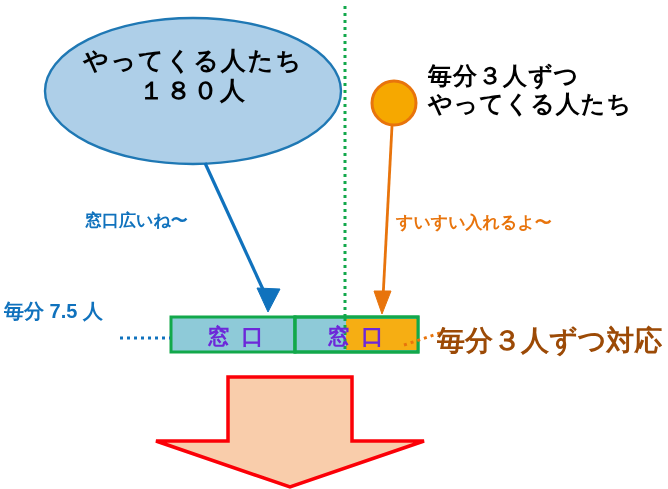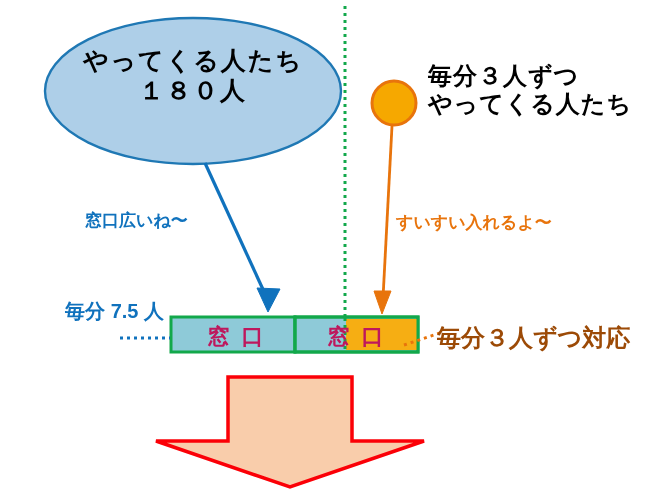--- a/index.html
+++ b/index.html
@@ -69,42 +69,42 @@
     font-size: 17px;
     font-weight: bold;
     color: #e8740c;
     letter-spacing: 0px;
   }
   
   #left-rate {
     left: 4px;
     top: 300px;
     width: 160px;
-    text-align: right;
+    text-align: left;
     font-size: 20px;
     font-weight: bold;
     color: #1072bd;
     letter-spacing: 0px;
   }
   
   #right-rate {
     left: 437px;
     top: 324px;
-    font-size: 24px;
+    font-size: 28px;
     font-weight: bold;
     color: #9c4a06;
     letter-spacing: 0px;
   }
   
   .window-label {
     position: absolute;
     top: 322px;
     font-size: 22px;
     font-weight: bold;
-    color: #be185d;
+    color: #6d28d9;
     letter-spacing: 3px;
     white-space: pre;
   }
   #window-label-1 { left: 192px; width: 90px; text-align: center; }
   #window-label-2 { left: 312px; width: 90px; text-align: center; }
   
   #pass-text {
     left: 363px;
     top: 392px;
     font-size: 24px;

